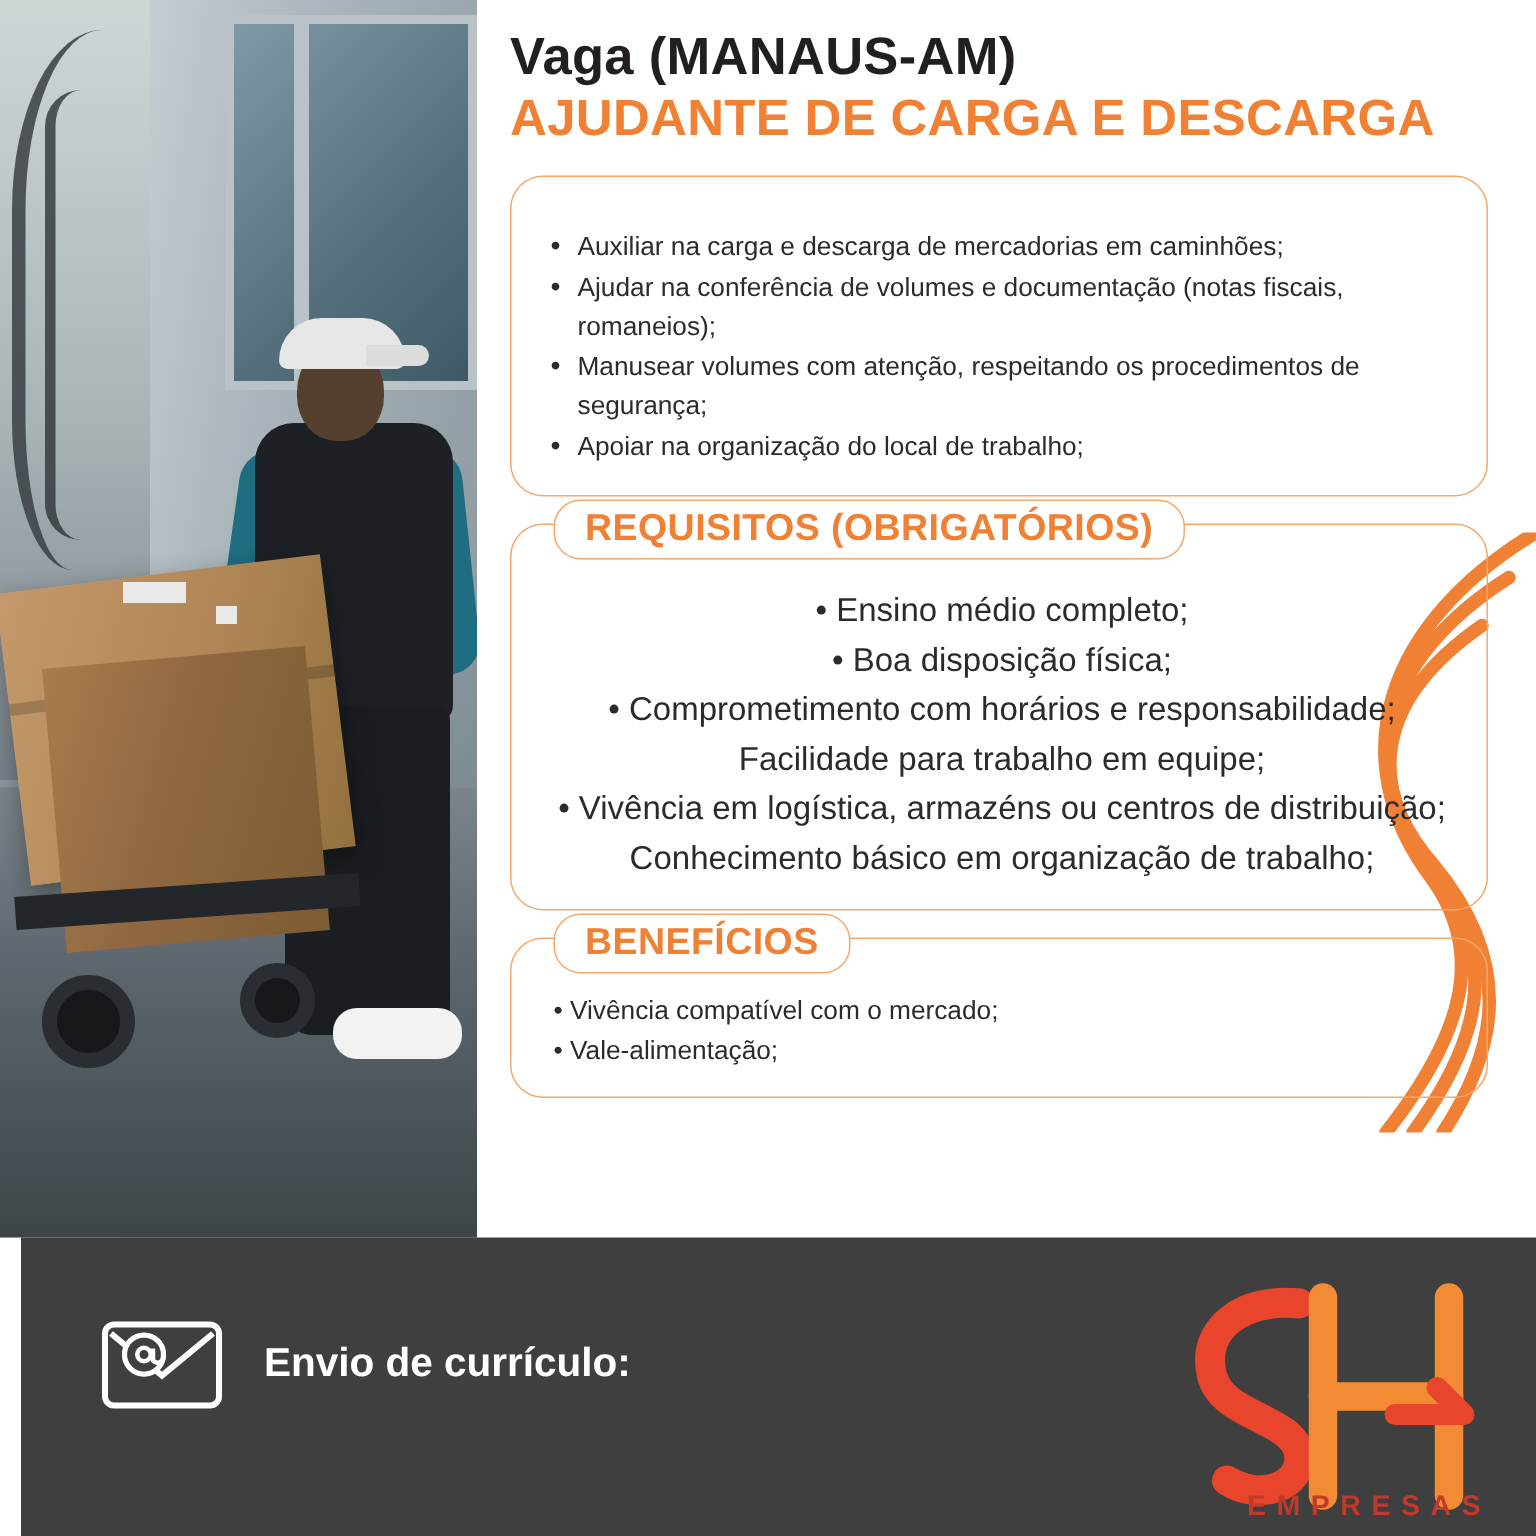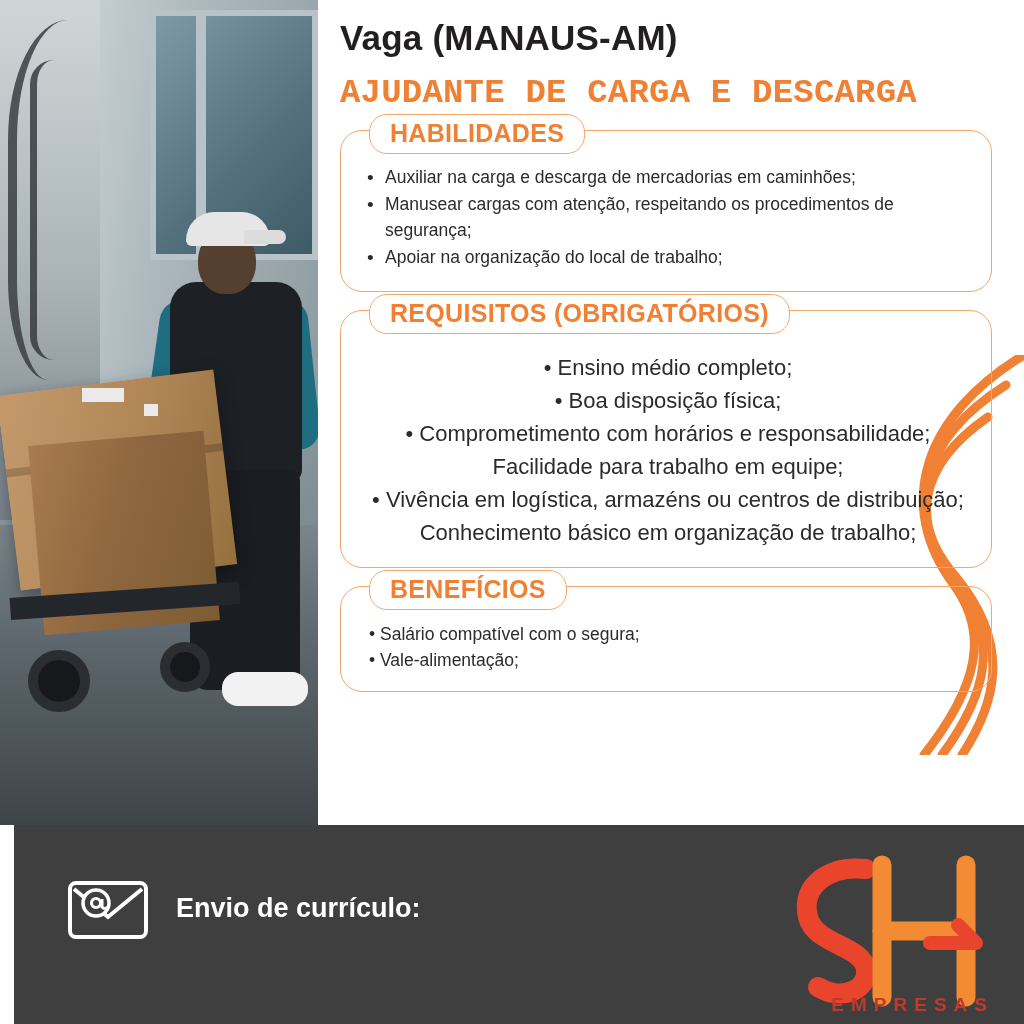--- a/index.html
+++ b/index.html
@@ -131,22 +131,21 @@
   .deco-swirl {
     position: absolute; right: -10px; top: 355px; width: 260px; height: 400px;
     pointer-events: none;
   }
   h1.title1 {
     font-size: 35px; font-weight: 700; color: #231f20; letter-spacing: .2px;
     margin-top: 8px;
   }
   h2.title2 {
     font-size: 34px; font-weight: 700; color: #f08033; letter-spacing: .2px;
-    margin-top: 16px;
-    font-family: Liberation Mono, monospace;
+    margin-top: 2px;
   }
   .intro {
     margin-top: 14px;
     font-size: 17.5px; line-height: 1.45; color: #2b2b2b;
     text-align: justify;
     max-width: 672px;
   }
 
   .section { position: relative; margin-top: 18px; }
   .card {
@@ -244,24 +243,24 @@
       <path d="M250 0 C150 60, 120 150, 180 230 C215 278, 205 330, 150 400" fill="none" stroke="#f08033" stroke-width="9" stroke-linecap="round"></path>
       <path d="M232 30 C145 85, 128 160, 180 225 C228 285, 212 340, 168 400" fill="none" stroke="#f08033" stroke-width="9" stroke-linecap="round"></path>
       <path d="M214 62 C142 112, 136 170, 182 222 C238 290, 222 348, 188 400" fill="none" stroke="#f08033" stroke-width="9" stroke-linecap="round"></path>
     </svg>
 
     <h1 class="title1">Vaga (MANAUS-AM)</h1>
     <h2 class="title2">AJUDANTE DE CARGA E DESCARGA</h2>
 
     <div class="section">
       <div class="card">
-        <div class="chip">HABILIDADES</div>
         <ul class="bullets">
           <li>Auxiliar na carga e descarga de mercadorias em caminhões;</li>
-          <li>Manusear cargas com atenção, respeitando os procedimentos de segurança;</li>
+          <li>Ajudar na conferência de volumes e documentação (notas fiscais, romaneios);</li>
+          <li>Manusear volumes com atenção, respeitando os procedimentos de segurança;</li>
           <li>Apoiar na organização do local de trabalho;</li>
         </ul>
       </div>
     </div>
 
     <div class="section">
       <div class="card req">
         <div class="chip">REQUISITOS (OBRIGATÓRIOS)</div>
         <div class="req-list">
           <div>• Ensino médio completo;</div>
@@ -271,21 +270,21 @@
           <div>• Vivência em logística, armazéns ou centros de distribuição;</div>
           <div>Conhecimento básico em organização de trabalho;</div>
         </div>
       </div>
     </div>
 
     <div class="section">
       <div class="card">
         <div class="chip">BENEFÍCIOS</div>
         <div class="ben-list">
-          <div>• Salário compatível com o segura;</div>
+          <div>• Vivência compatível com o mercado;</div>
           <div>• Vale-alimentação;</div>
         </div>
       </div>
     </div>
 
   </div>
 
   <div class="footer">
     <div class="env-wrap">
       <svg width="84" height="70" viewBox="0 0 84 70">

